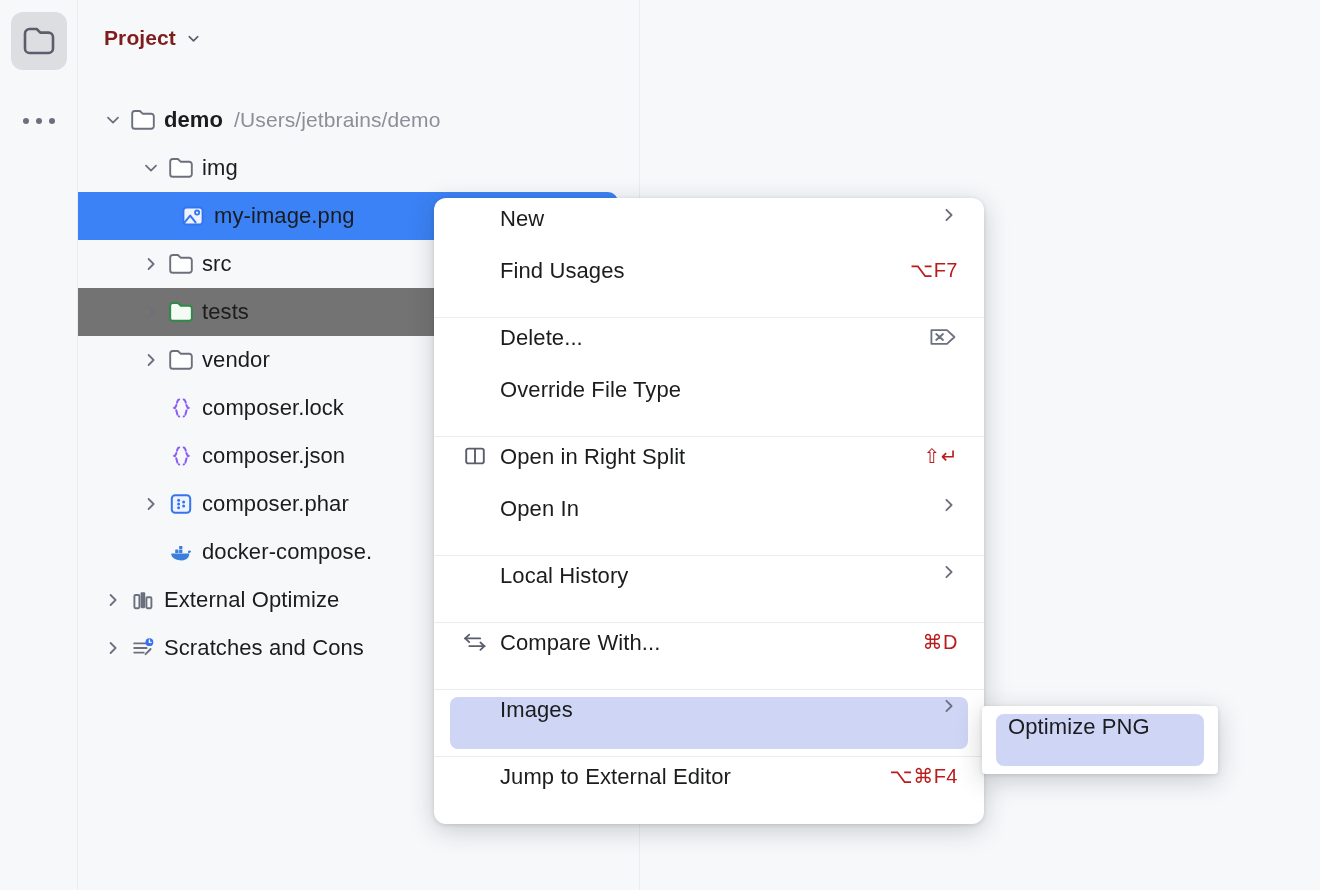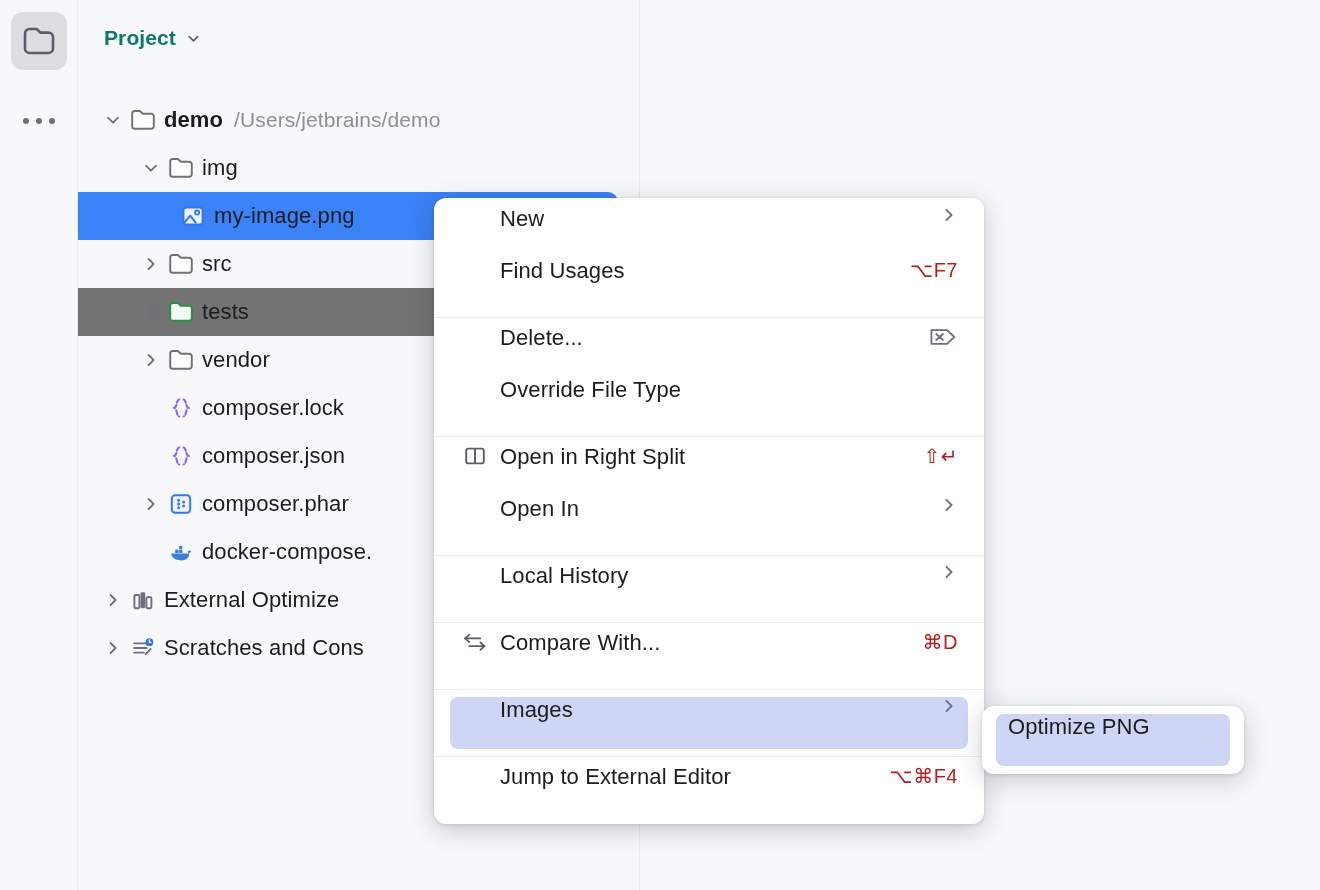--- a/index.html
+++ b/index.html
@@ -76,21 +76,21 @@
     position: absolute;
     left: 26px;
     top: 26px;
     display: flex;
     align-items: center;
     gap: 10px;
   }
   .panel-title {
     font-size: 21px;
     font-weight: bold;
-    color: #0f766e;
+    color: #7f1d1d;
     letter-spacing: 0.1px;
   }
   .chev-down {
     width: 15px;
     height: 15px;
     display: block;
   }
 
   
   .tree {
@@ -198,23 +198,23 @@
     height: 1px;
     background: #ebecf0;
     margin: 7px 0;
   }
 
   
   .submenu {
     position: absolute;
     left: 982px;
     top: 706px;
-    width: 262px;
+    width: 236px;
     background: #ffffff;
-    border-radius: 12px;
+    border-radius: 4px;
     box-shadow: 0 6px 26px rgba(30,35,50,0.22), 0 1px 4px rgba(30,35,50,0.14);
     padding: 8px 0;
     box-sizing: border-box;
   }
   .submenu .menu-item { margin: 0 14px; }
 
   .editor-area {
     position: absolute;
     left: 641px; top: 0;
     width: 679px; height: 890px;

